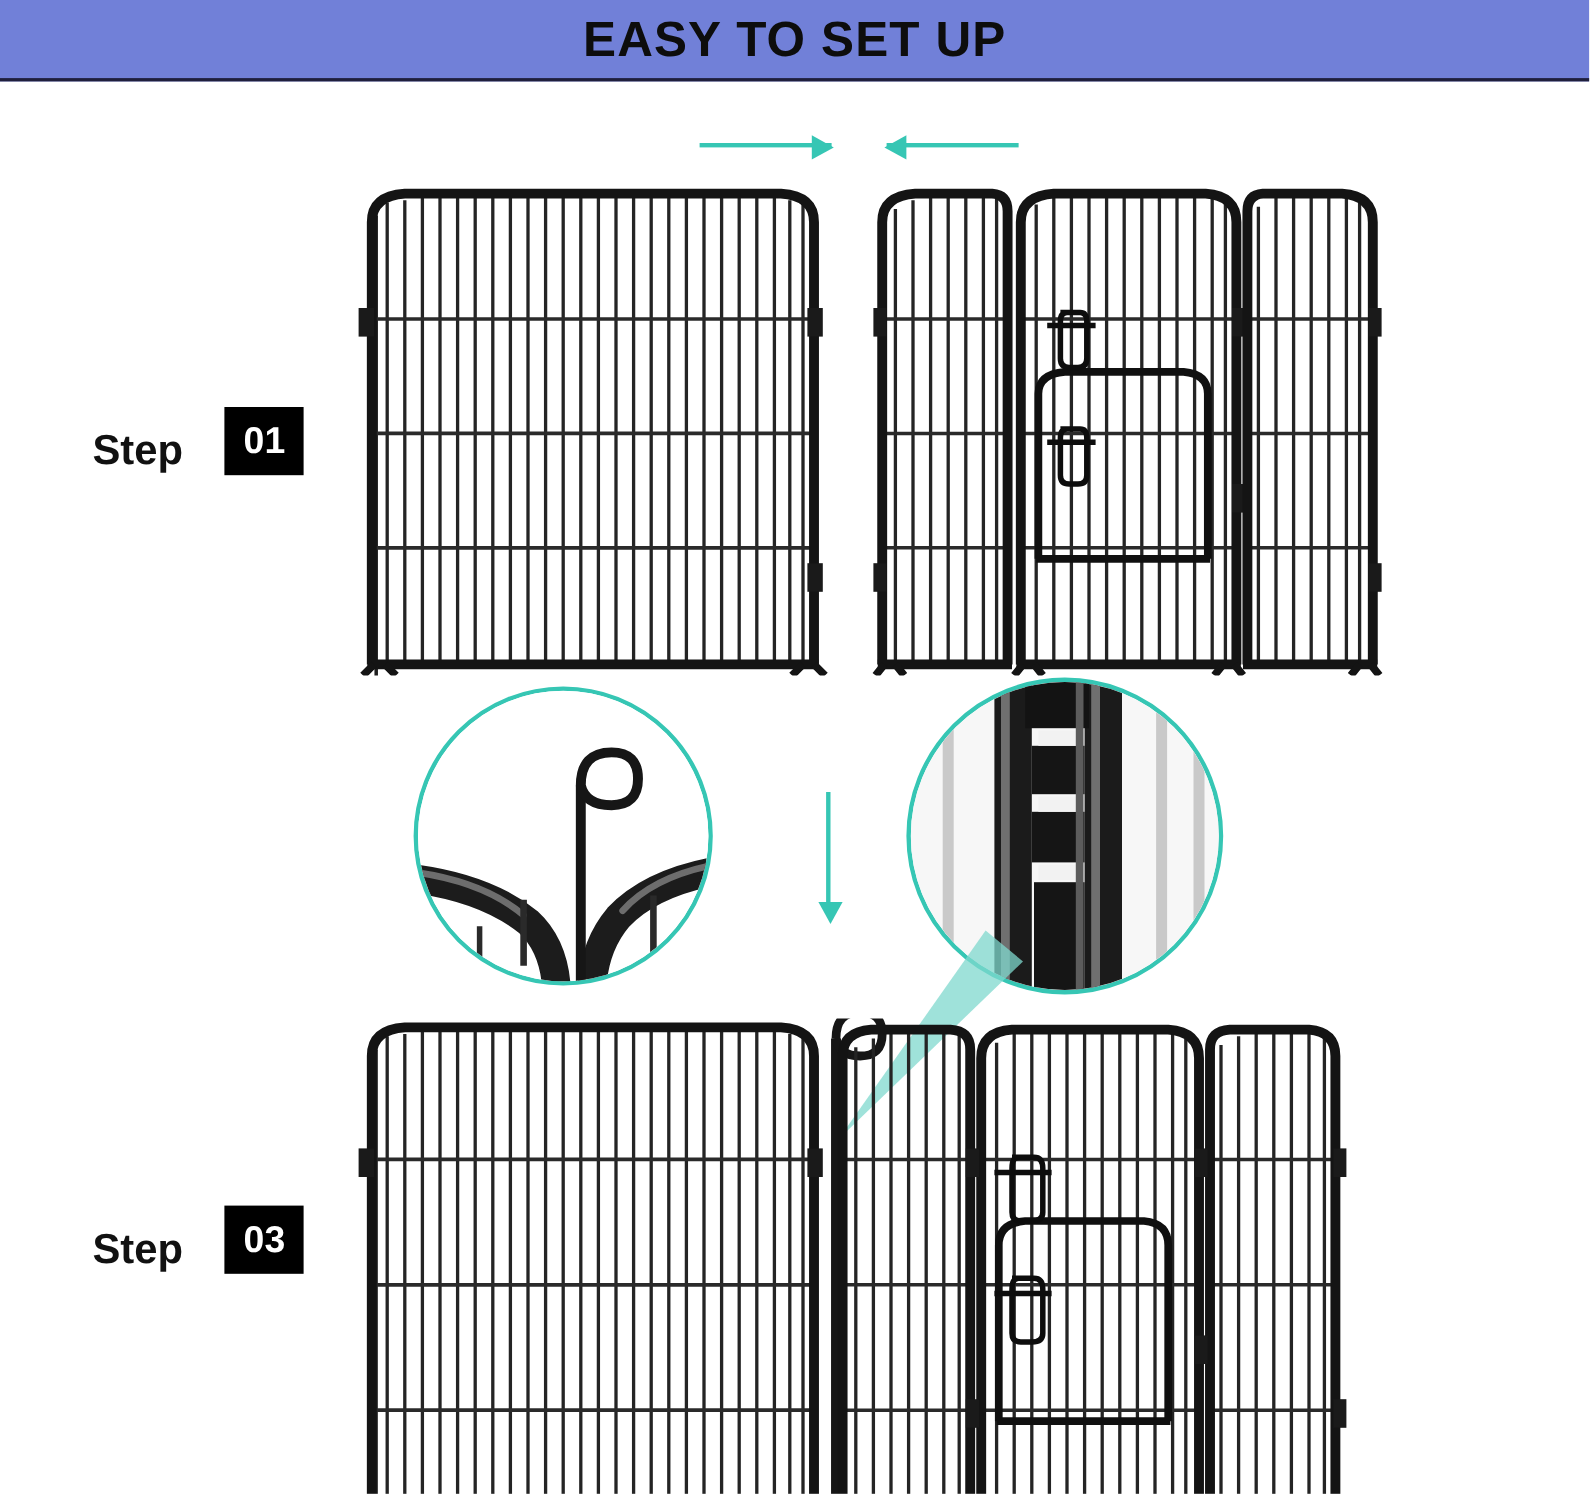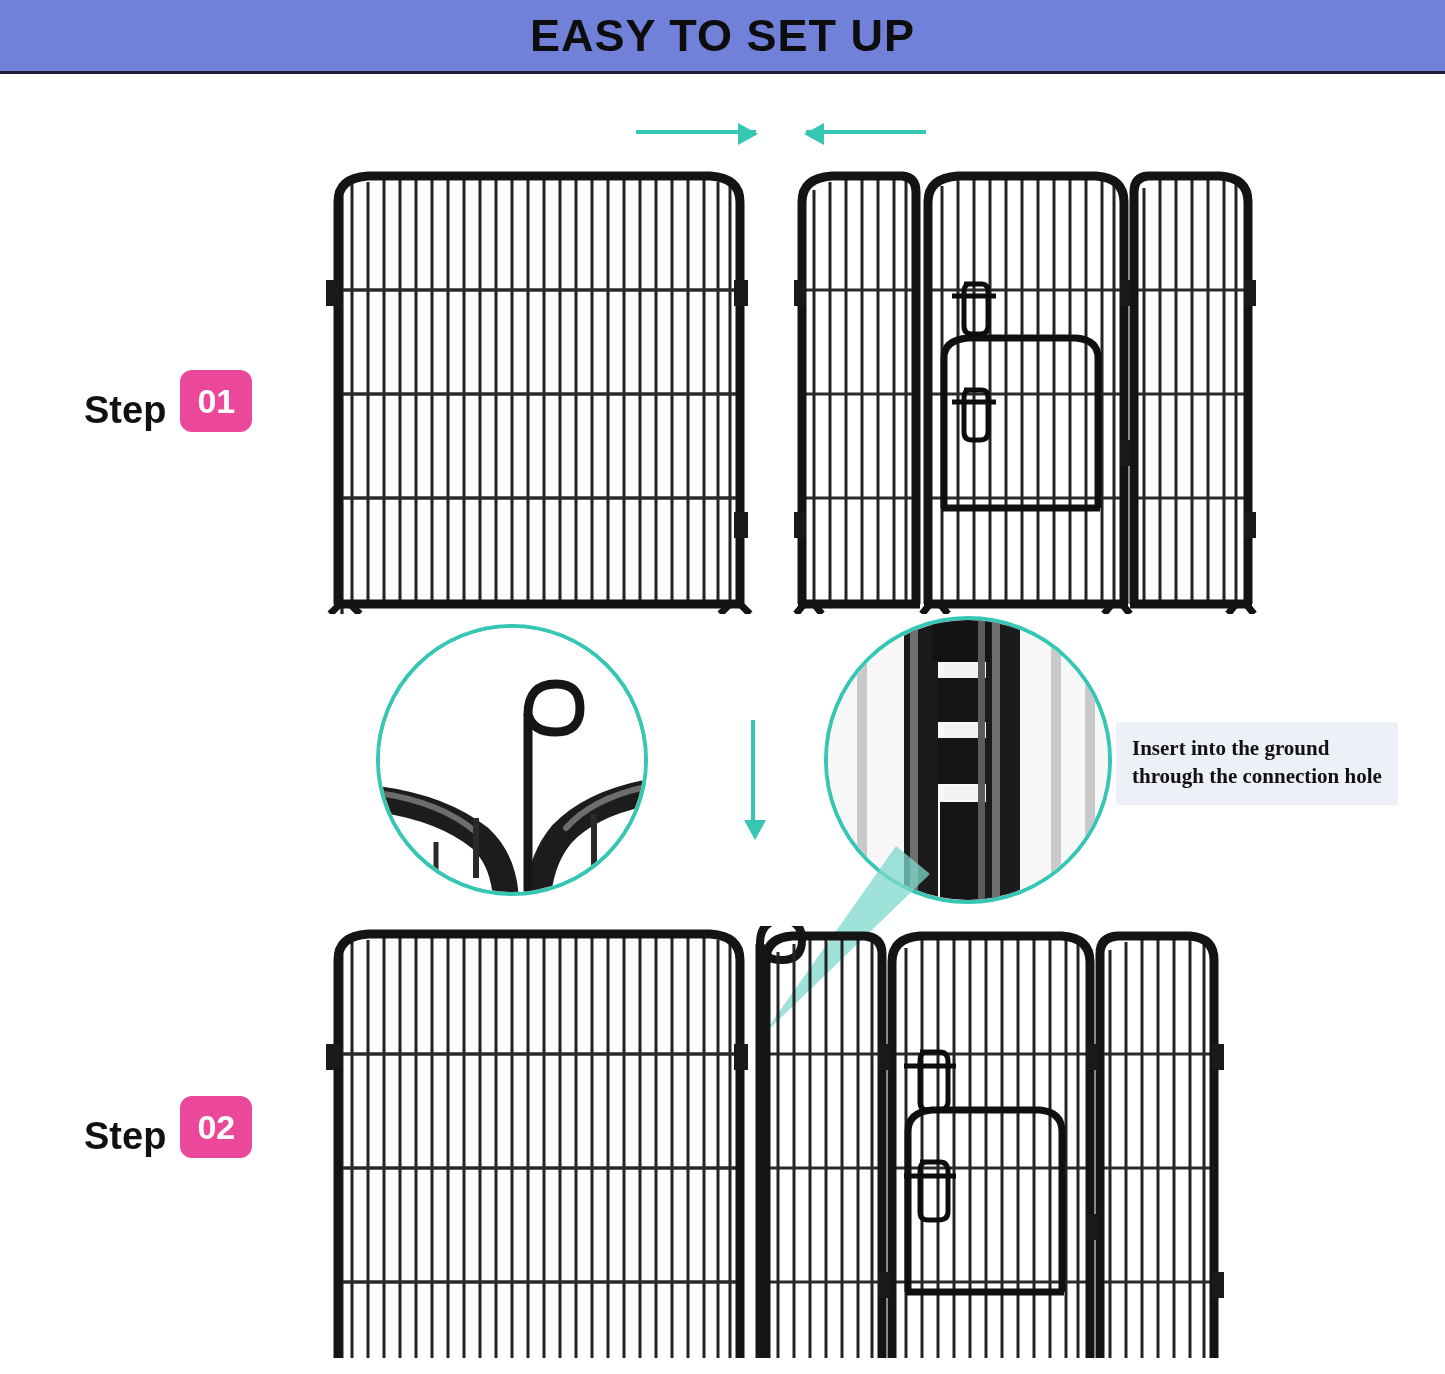--- a/index.html
+++ b/index.html
@@ -45,28 +45,29 @@
     gap: 14px;
   }
   .step-word {
     font-size: 38px;
     font-weight: bold;
     color: #111111;
   }
   .step-badge {
     width: 72px;
     height: 62px;
-    background: #ec4899;
-    border-radius: 12px;
+    background: #000000;
+    border-radius: 0;
     color: #ffffff;
     font-size: 34px;
     font-weight: bold;
     display: flex;
     align-items: center;
     justify-content: center;
+    margin-left: 24px;
   }
 
   
   .arrow-h {
     position: absolute;
     height: 0;
     border-top: 4px solid #36c6b4;
   }
   .arrow-h.right::after {
     content: "";
@@ -150,21 +151,21 @@
     <div class="banner-title">EASY TO SET UP</div>
   </div>
 
   <div class="step-label" style="left:84px; top:370px;">
     <div class="step-word">Step</div>
     <div class="step-badge">01</div>
   </div>
 
   <div class="step-label" style="left:84px; top:1096px;">
     <div class="step-word">Step</div>
-    <div class="step-badge">02</div>
+    <div class="step-badge">03</div>
   </div>
 
   <div class="arrow-h right" style="left:636px; top:130px; width:120px;"></div>
   <div class="arrow-h left" style="left:806px; top:130px; width:120px;"></div>
 
   <div class="arrow-v" style="left:751px; top:720px; height:100px;"></div>
 
   <div class="panel" style="left:316px; top:168px;">
     <svg width="442" height="446" viewBox="0 0 442 446">
 
@@ -341,24 +342,20 @@
 
       <rect x="116" y="44" width="36" height="14" fill="#f2f2f2"></rect>
       <rect x="116" y="104" width="36" height="14" fill="#f2f2f2"></rect>
       <rect x="116" y="166" width="36" height="14" fill="#f2f2f2"></rect>
       <rect x="112" y="182" width="46" height="116" fill="#151515"></rect>
 
       <rect x="150" y="-10" width="7" height="310" fill="#5c5c5c"></rect>
     </svg>
   </div>
 
-  <div class="callout" style="left:1116px; top:722px;">
-    <div class="callout-line">Insert into the ground</div>
-    <div class="callout-line">through the connection hole</div>
-  </div>
 
   <div class="pointer-wedge" style="left:744px; top:840px;">
     <svg width="200" height="200" viewBox="0 0 200 200">
       <path d="M152 6 L186 34 L18 196 Z" fill="#7fd8ce" opacity="0.75"></path>
     </svg>
   </div>
 
   <div class="panel" style="left:316px; top:926px;">
     <svg width="442" height="448" viewBox="0 0 442 448">
       <g stroke="#242424" stroke-width="3">

